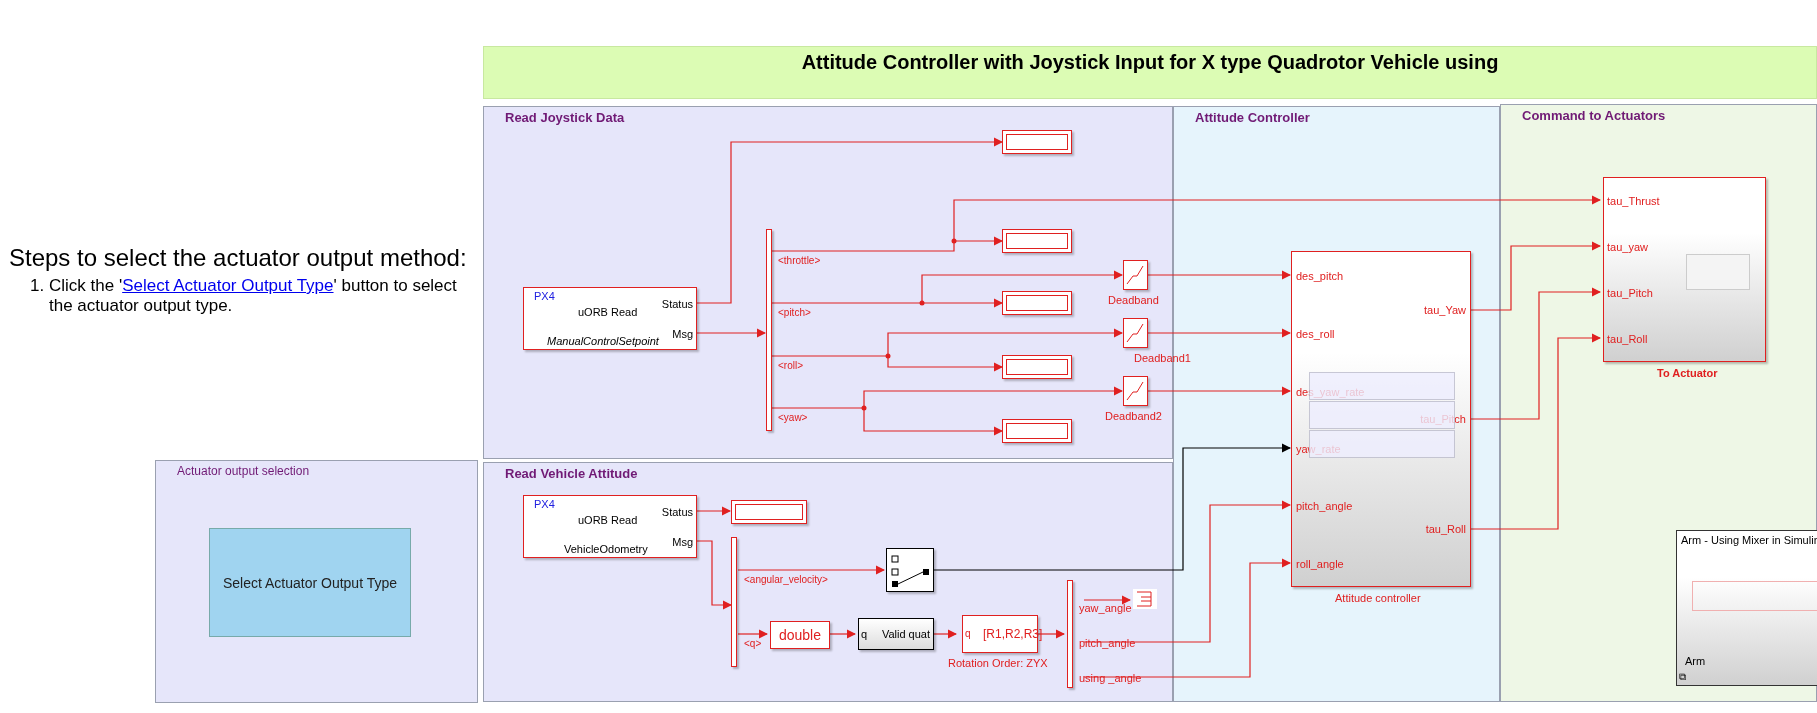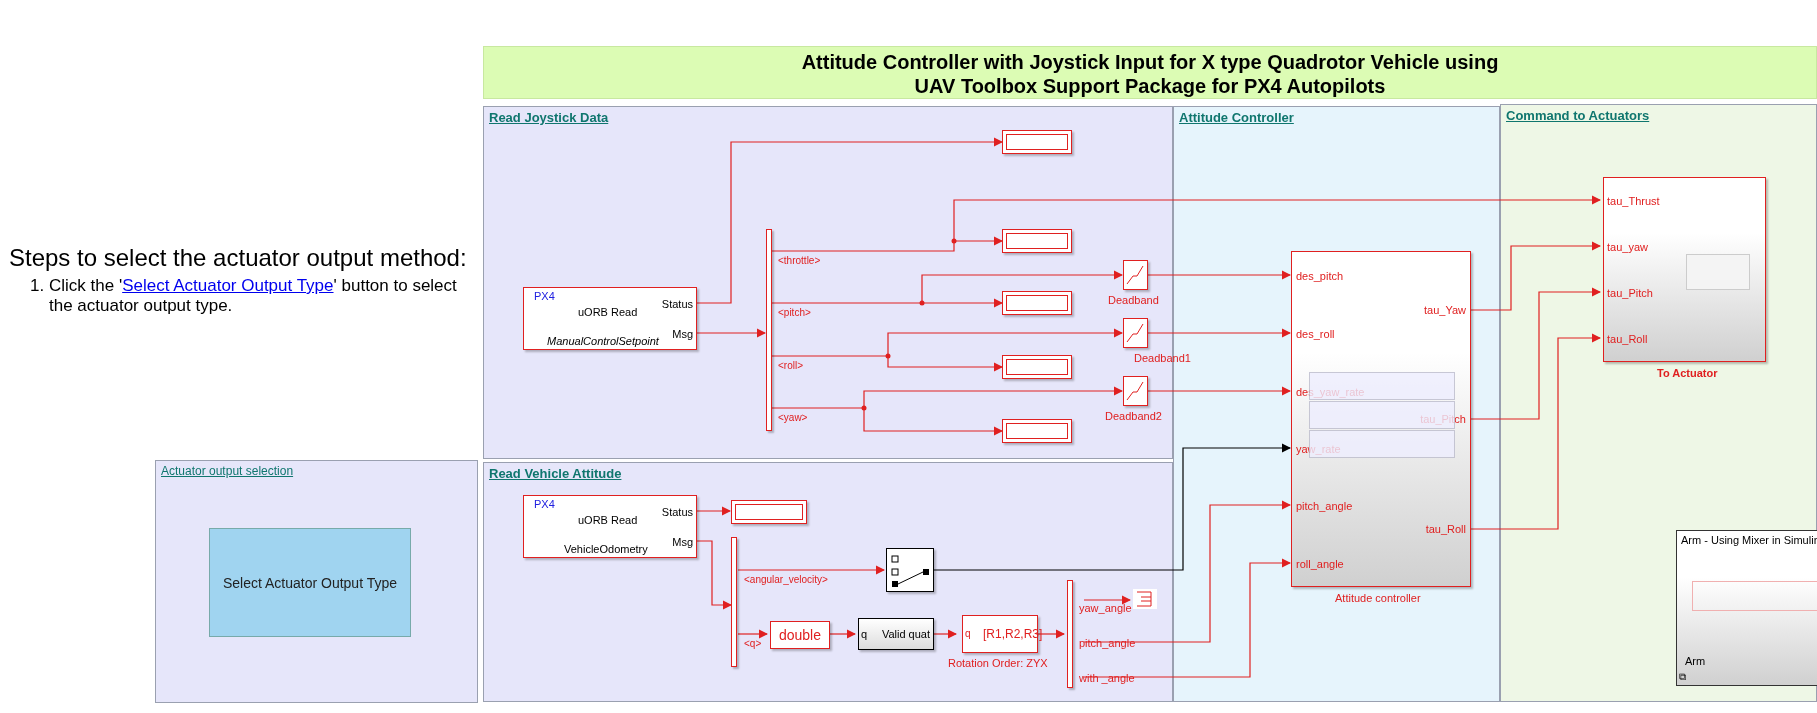--- a/index.html
+++ b/index.html
@@ -1,20 +1,20 @@
 <!DOCTYPE html>
 <html><head>
 <meta charset="utf-8">
 <style>
   html, body { margin:0; padding:0; background:#ffffff; }
   body { width:1817px; height:713px; position:relative; overflow:hidden; font-family:"Liberation Sans", sans-serif; }
   .abs { position:absolute; }
   #title-banner { left:483px; top:46px; width:1334px; height:53px; background:#dcfcb4; border:1px solid #c8e8a0; box-sizing:border-box; text-align:center; font-weight:bold; font-size:20px; line-height:24px; color:#000; padding-top:3px; }
   .area { position:absolute; box-sizing:border-box; border:1px solid #9aa0b0; }
-  .area-title { position:absolute; left:5px; top:3px; font-size:13px; font-weight:bold; color:#0f766e;text-decoration:underline; }
+  .area-title { position:absolute; left:21px; top:3px; font-size:13px; font-weight:bold; color:#701a75; }
   #area-joystick { left:483px; top:106px; width:690px; height:353px; background:#e6e6fa; }
   #area-attitude { left:483px; top:462px; width:690px; height:240px; background:#e6e6fa; }
   #area-controller { left:1173px; top:106px; width:327px; height:596px; background:#e6f4fc; }
   #area-actuators { left:1500px; top:104px; width:317px; height:598px; background:#eef7e6; }
   #area-selection { left:155px; top:460px; width:323px; height:243px; background:#e6e6fa; }
   #area-selection .area-title { font-weight:normal; font-size:12px; }
   #steps { left:9px; top:244px; width:470px; color:#000; }
   #steps-heading { font-size:24px; }
   #steps-list { margin:4px 0 0 0; padding-left:40px; font-size:17px; line-height:20px; }
   #steps-list a { color:#0000ee; text-decoration:underline; }
@@ -27,21 +27,20 @@
   .disp::after { content:""; position:absolute; left:3px; top:3px; right:3px; bottom:3px; border:1px solid #e02020; }
   .grad { background:linear-gradient(#ffffff 30%, #d0d0d0); }
   svg#wires { position:absolute; left:0; top:0; }
   .black { color:#000; }
 </style>
 </head>
 <body>
 
 <div id="title-banner" class="abs">
   <div>Attitude Controller with Joystick Input for X type Quadrotor Vehicle using</div>
-  <div>UAV Toolbox Support Package for PX4 Autopilots</div>
 </div>
 
 <div id="area-joystick" class="area">
   <div class="area-title">Read Joystick Data</div>
 </div>
 <div id="area-attitude" class="area">
   <div class="area-title">Read Vehicle Attitude</div>
 </div>
 <div id="area-controller" class="area">
   <div class="area-title">Attitude Controller</div>
@@ -215,19 +214,19 @@
 
 <div class="blk" style="left:962px;top:615px;width:76px;height:38px;">
   <span class="lbl" style="left:2px;top:12px;font-size:10px;">q</span>
   <span class="lbl" style="left:20px;top:11px;font-size:12px;">[R1,R2,R3]</span>
 </div>
 <span class="lbl" style="left:948px;top:657px;">Rotation Order: ZYX</span>
 
 <div class="blk" style="left:1067px;top:580px;width:6px;height:108px;"></div>
 <span class="lbl" style="left:1079px;top:602px;">yaw_angle</span>
 <span class="lbl" style="left:1079px;top:637px;">pitch_angle</span>
-<span class="lbl" style="left:1079px;top:672px;">with _angle</span>
+<span class="lbl" style="left:1079px;top:672px;">using _angle</span>
 
 <div class="blk" style="left:1133px;top:589px;width:24px;height:20px;border:none;box-shadow:none;background:#fff;">
   <svg width="24" height="20">
       <path d="M4,3 H18 V17 H4 M8,8 H18 M8,12 H18" stroke="#e02020" fill="none"></path>
     </svg>
 </div>
 
 </body></html>

